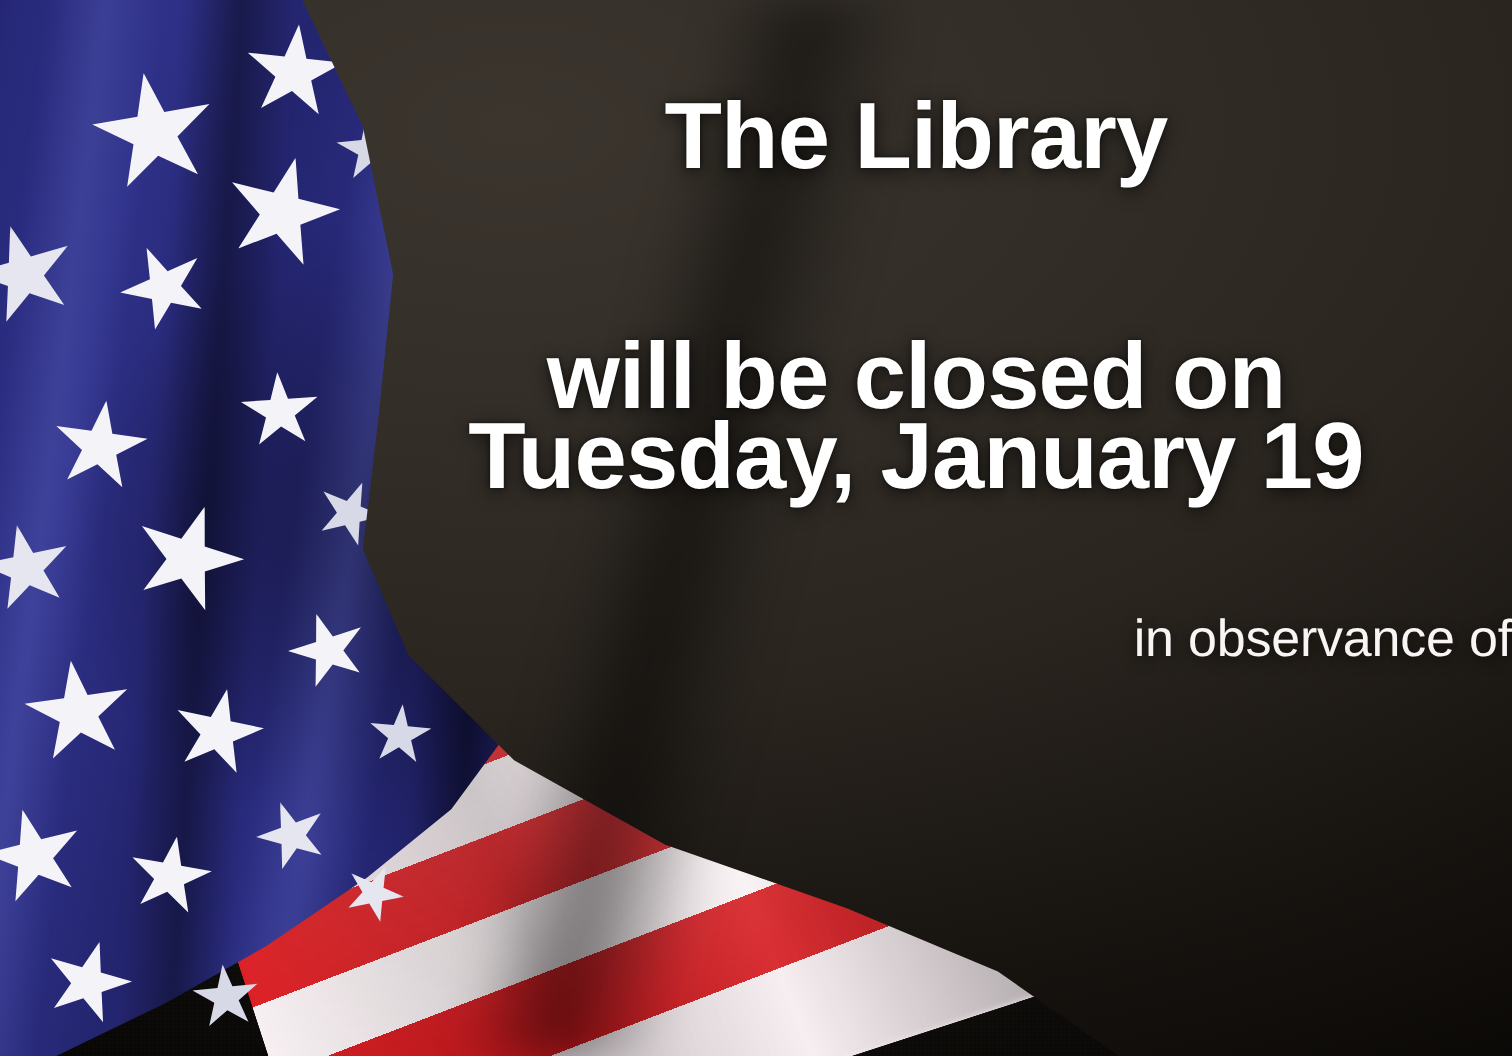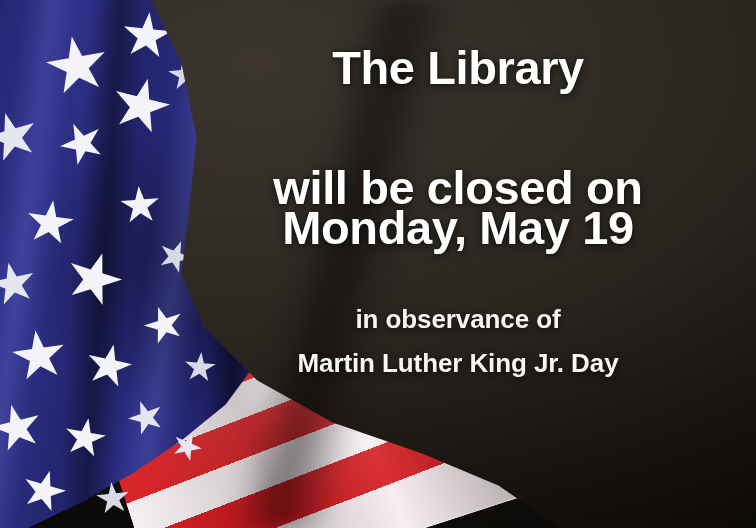--- a/index.html
+++ b/index.html
@@ -237,23 +237,23 @@
     white-space: nowrap;
   }
   .hl-1 { top: 44px; }
   .hl-2 { top: 124px; margin-top: 40px; }
   .hl-3 { top: 204px; }
 
   .subline {
     position: absolute;
     left: 0;
     width: 100%;
-    text-align: center;
+    text-align: right;
     color: #f7f6f5;
-    font-weight: 700;
+    font-weight: 400;
     font-size: 26px;
     line-height: 1.0;
     letter-spacing: -0.1px;
     text-shadow: 0 2px 7px rgba(0,0,0,0.60);
     white-space: nowrap;
   }
   .sl-1 { top: 306px; }
   .sl-2 { top: 350px; }
 </style>
 </head>
@@ -300,19 +300,18 @@
     <div class="star soft" style="left:172px; top:432px; width:30px; height:29px; transform:rotate(24deg);"></div>
 
     <div class="flag-mask"></div>
     <div class="flag-mask-blur"></div>
     <div class="flag-shadow"></div>
   </div>
 
   <div class="text-block">
     <div class="headline hl-1">The Library</div>
     <div class="headline hl-2">will be closed on</div>
-    <div class="headline hl-3">Monday, May 19</div>
+    <div class="headline hl-3">Tuesday, January 19</div>
 
     <div class="subline sl-1">in observance of</div>
-    <div class="subline sl-2">Martin Luther King Jr. Day</div>
   </div>
 
 </div>
 
 </body></html>

